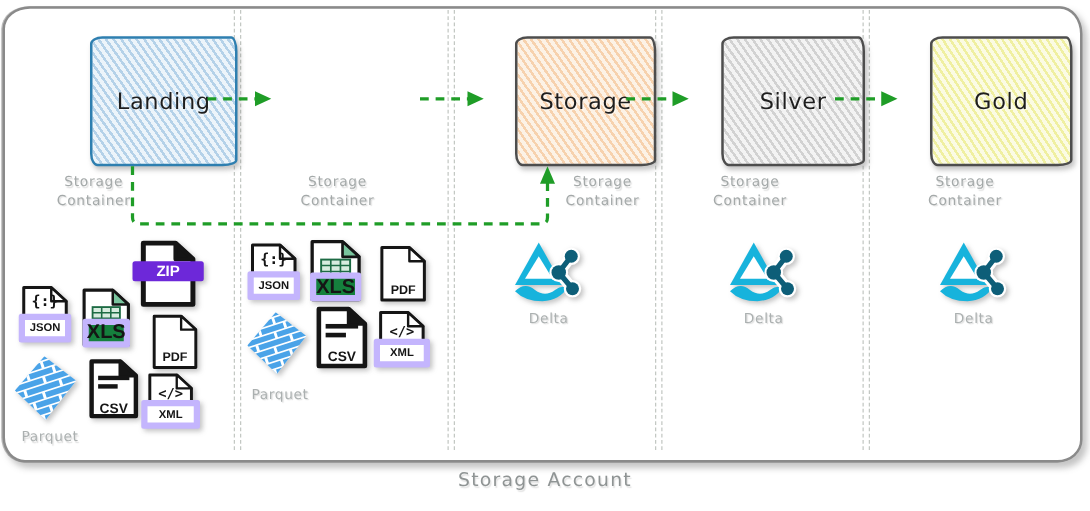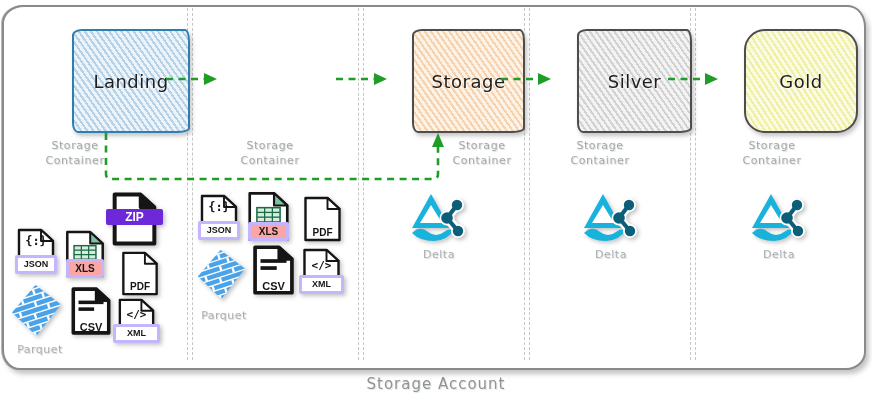--- a/index.html
+++ b/index.html
@@ -20,41 +20,41 @@
   
   .stage-box{position:absolute;top:29px;height:100px;border:2px solid #4d4d4d;
     display:flex;align-items:center;justify-content:center;
     border-radius:10px 5px 12px 6px/6px 12px 5px 10px;
     box-shadow:2px 3px 4px rgba(110,110,110,.4);margin-left:24px;}
   .stage-name{font-size:18px;letter-spacing:.5px;color:#1e1e1e;text-shadow:1px 1px 0 rgba(255,255,255,.6);}
   .stage-box.blue{border-color:#2e7fb0;
     background:repeating-linear-gradient(55deg,rgba(125,175,215,.5) 0 2px,rgba(255,255,255,0) 2px 5px),#ecf4fa;}
   .stage-box.bronze{background:repeating-linear-gradient(55deg,rgba(240,170,105,.45) 0 2px,rgba(255,255,255,0) 2px 5px),#fcf2e6;}
   .stage-box.silver{background:repeating-linear-gradient(55deg,rgba(160,160,160,.4) 0 2px,rgba(255,255,255,0) 2px 5px),#f3f3f3;}
-  .stage-box.gold{background:repeating-linear-gradient(57deg,rgba(228,228,95,.5) 0 2px,rgba(255,255,255,0) 2px 5px),#fbfbe4;border-radius:21px;}
+  .stage-box.gold{background:repeating-linear-gradient(57deg,rgba(228,228,95,.5) 0 2px,rgba(255,255,255,0) 2px 5px),#fbfbe4;}
 
   
   .sc-label{position:absolute;top:138px;width:96px;text-align:center;
     font-size:11px;line-height:15px;color:#a4a9a9;letter-spacing:.6px;
     text-shadow:1px 1px 1px rgba(0,0,0,.15);}
 
   
   #arrows{position:absolute;inset:0;width:872px;height:409px;pointer-events:none;}
 
   
   .ficon{position:absolute;filter:drop-shadow(2px 2px 2px rgba(80,80,80,.35));}
   .ficon svg{position:absolute;inset:0;width:100%;height:100%;}
   .ficon .band{position:absolute;left:-3%;right:-3%;bottom:3%;height:26%;
-    background:#fff;border:3px solid #c4b5fd;border-radius:2px;
+    background:#fff;border:5px solid #c4b5fd;border-radius:2px;
     display:flex;align-items:center;justify-content:center;
     font-weight:bold;font-size:9px;color:#151515;font-family:"Liberation Sans",sans-serif;}
   .ficon .glyph{position:absolute;left:0;right:0;top:15%;text-align:center;
     font-weight:bold;font-size:12px;color:#151515;font-family:"DejaVu Sans Mono",monospace;}
   .ficon.xml .glyph{top:24%;font-size:11px;}
-  .ficon.xls .band{left:4%;right:4%;background:#fca5a5;font-size:10px;}
+  .ficon.xls .band{left:4%;right:4%;background:#15803d;font-size:16px;}
   .ficon.zip .band{top:33%;bottom:auto;height:27%;left:-8%;right:-8%;
     background:#6d28d9;color:#fff;border:none;font-size:12px;}
   .ficon.pdf .band{background:none;border:none;bottom:9%;font-size:10px;}
   .ficon.csv .band{background:none;border:none;bottom:6%;font-size:11px;}
 
   .caption{position:absolute;text-align:center;font-size:11px;color:#abb0b0;
     letter-spacing:.5px;text-shadow:1px 1px 1px rgba(0,0,0,.15);}
 
   .delta-icon{position:absolute;width:58px;height:50px;filter:drop-shadow(2px 2px 2px rgba(80,80,80,.35));}
   .delta-icon svg{width:100%;height:100%;}

